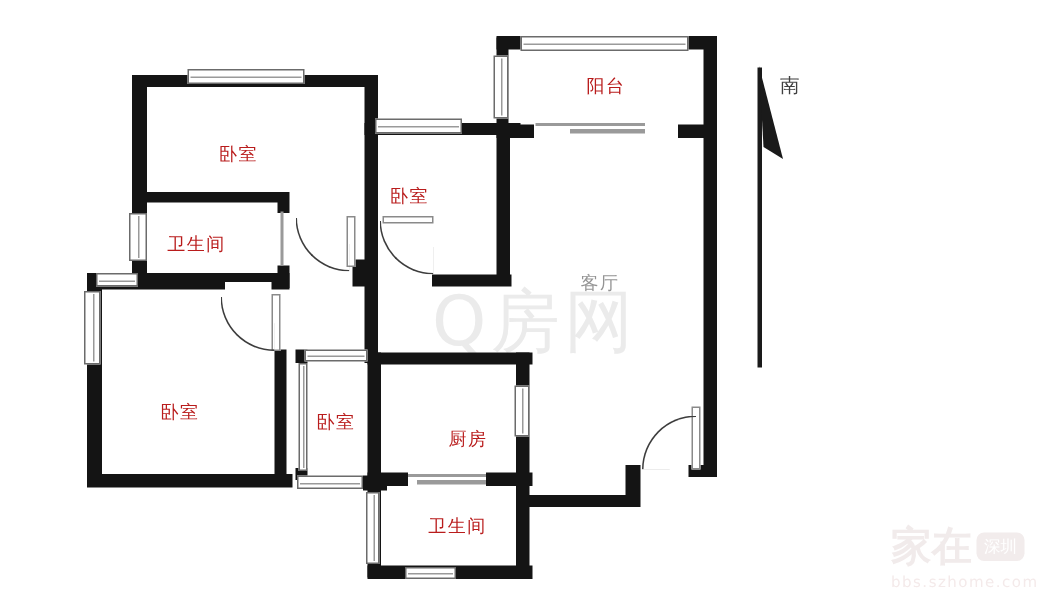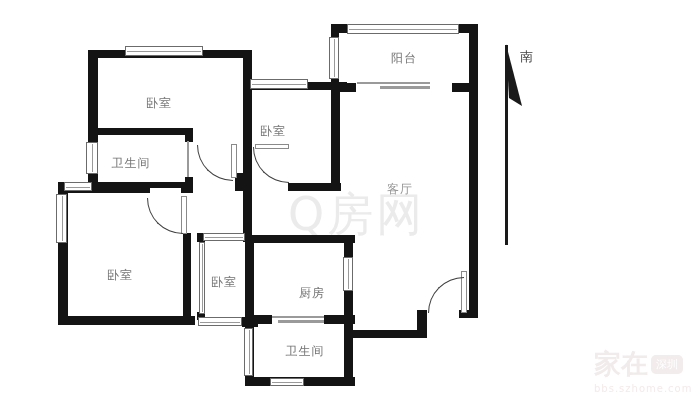--- a/index.html
+++ b/index.html
@@ -7,21 +7,21 @@
         font-family:"DejaVu Sans","Liberation Sans",sans-serif;}
   .wall{position:absolute;background:#141414;}
   .win{position:absolute;background:#ffffff;border:1px solid #6b6b6b;box-sizing:border-box;}
   .win.h::after{content:"";position:absolute;left:1px;right:1px;top:50%;border-top:1px solid #9a9a9a;}
   .win.v::after{content:"";position:absolute;top:1px;bottom:1px;left:50%;border-left:1px solid #9a9a9a;}
   .leaf{position:absolute;background:#ffffff;border:1px solid #8a8a8a;box-sizing:border-box;}
   .arc{position:absolute;box-sizing:border-box;}
   .arc-bl{border-left:1.5px solid #3c3c3c;border-bottom:1.5px solid #3c3c3c;border-bottom-left-radius:100% 100%;}
   .arc-tl{border-left:1.5px solid #3c3c3c;border-top:1.5px solid #3c3c3c;border-top-left-radius:100% 100%;}
   .thinline{position:absolute;background:#9a9a9a;}
-  .room-label{position:absolute;transform:translate(-50%,-50%);font-size:12px;color:#737373;
+  .room-label{position:absolute;transform:translate(-50%,-50%);font-size:12px;color:#b91c1c;
               letter-spacing:1px;white-space:nowrap;}
   .label-faint{color:#949494;}
   .compass-label{position:absolute;font-size:13px;color:#3f3f3f;}
   .wm-center{position:absolute;left:288px;top:184px;font-size:46px;font-weight:normal;
              color:#ebebeb;letter-spacing:3px;white-space:nowrap;user-select:none;}
   .wm-corner{position:absolute;left:594px;top:346px;width:104px;text-align:left;user-select:none;}
   .wm-brand{font-size:27px;font-weight:bold;color:#f1ebeb;display:inline-block;vertical-align:middle;}
   .wm-badge{display:inline-block;vertical-align:middle;margin-left:3px;font-size:11px;color:#ffffff;
             background:#f2ecec;border-radius:5px;padding:2px 5px;}
   .wm-url{font-size:10px;color:#f4eaea;letter-spacing:1px;margin-top:1px;}

